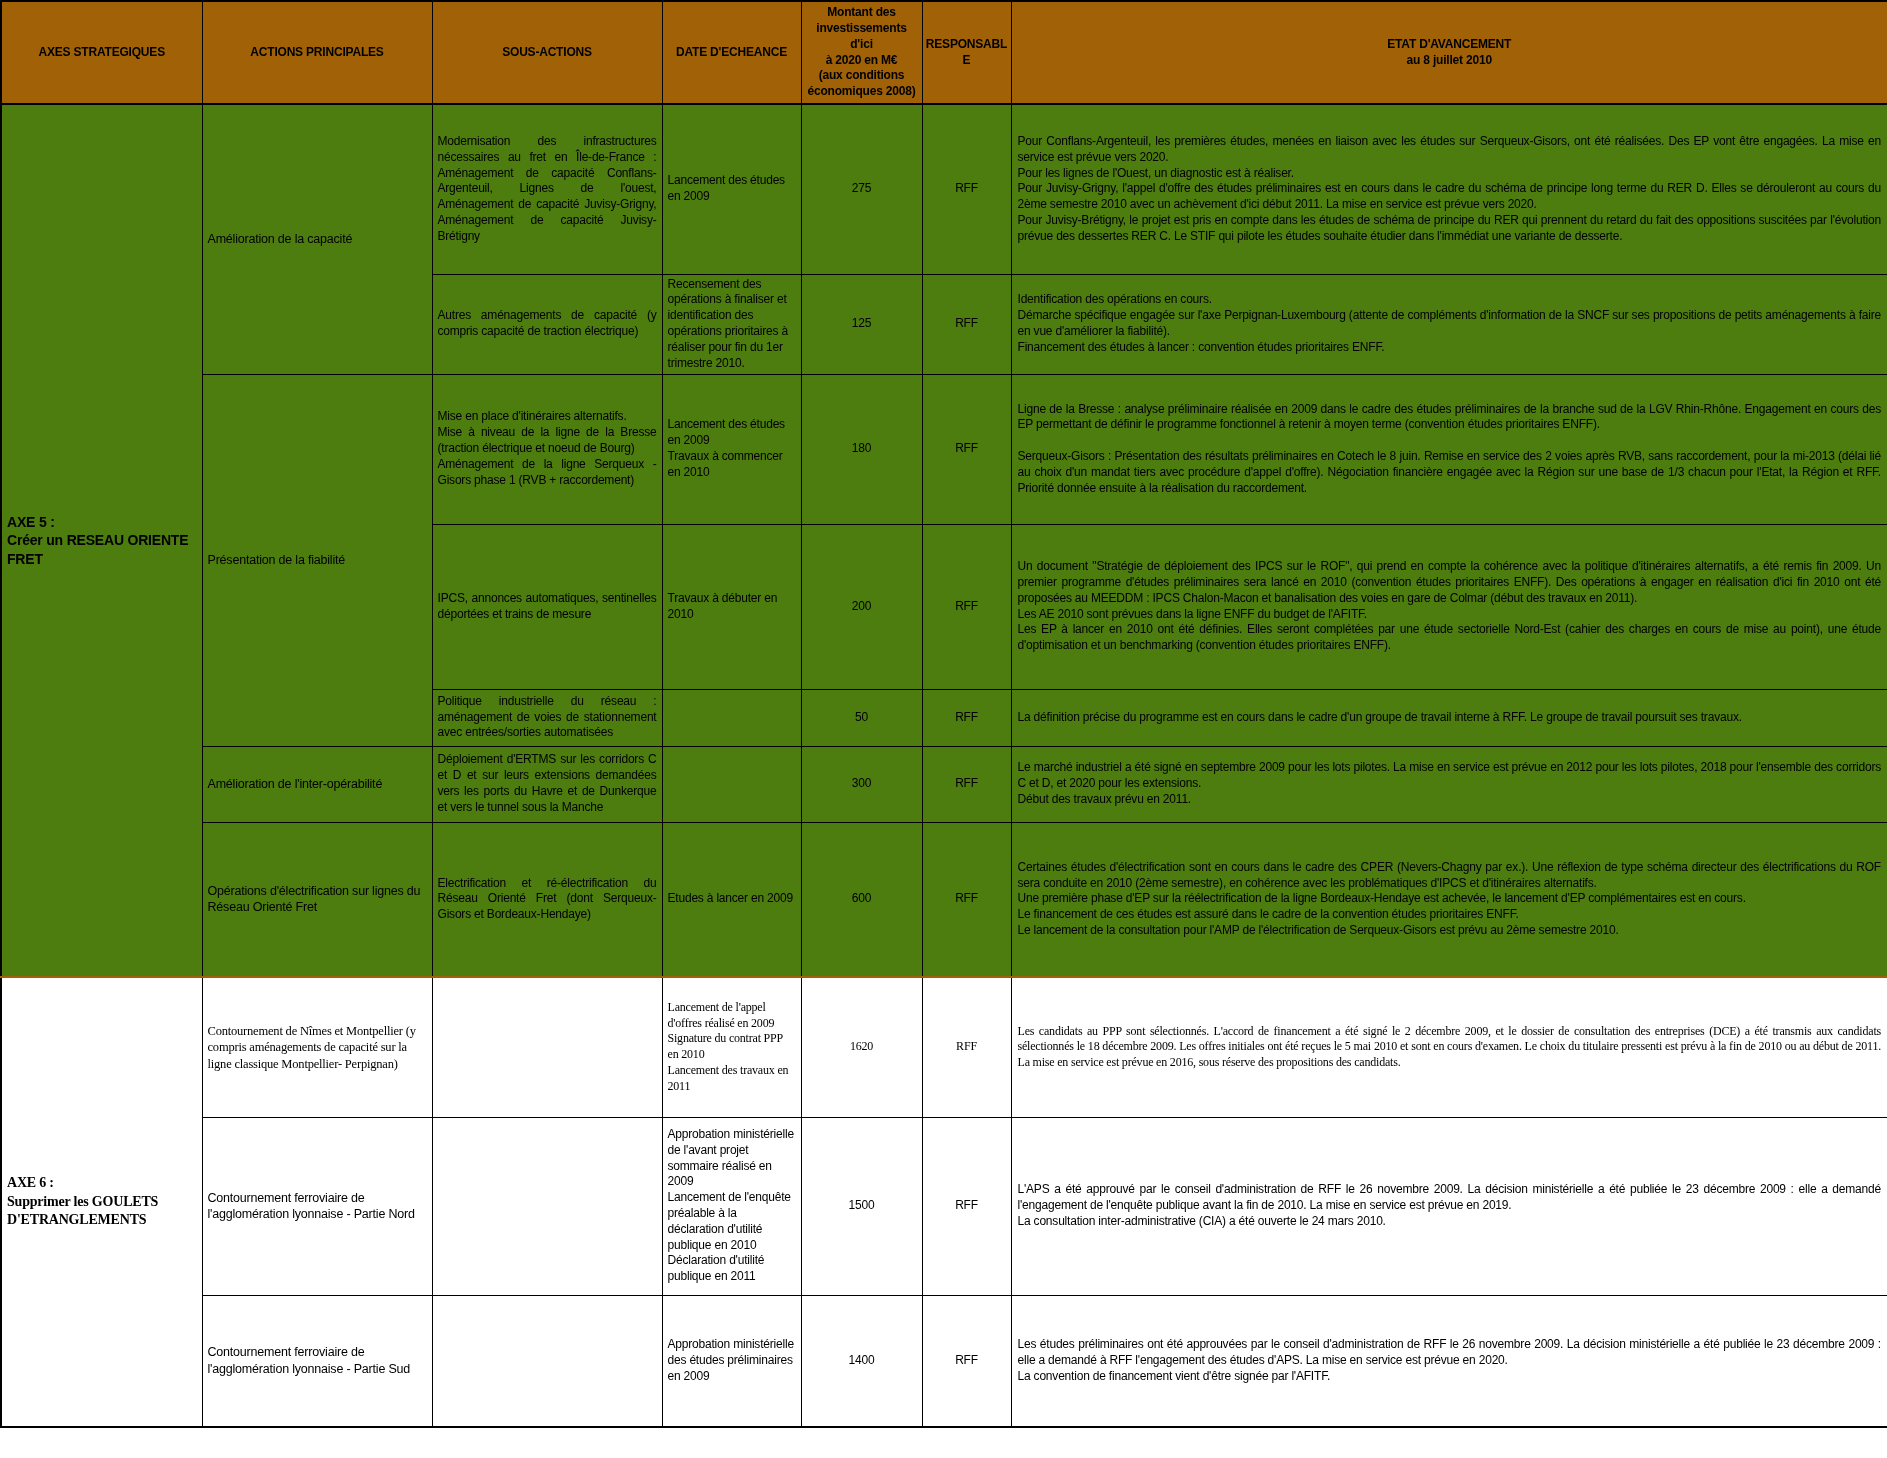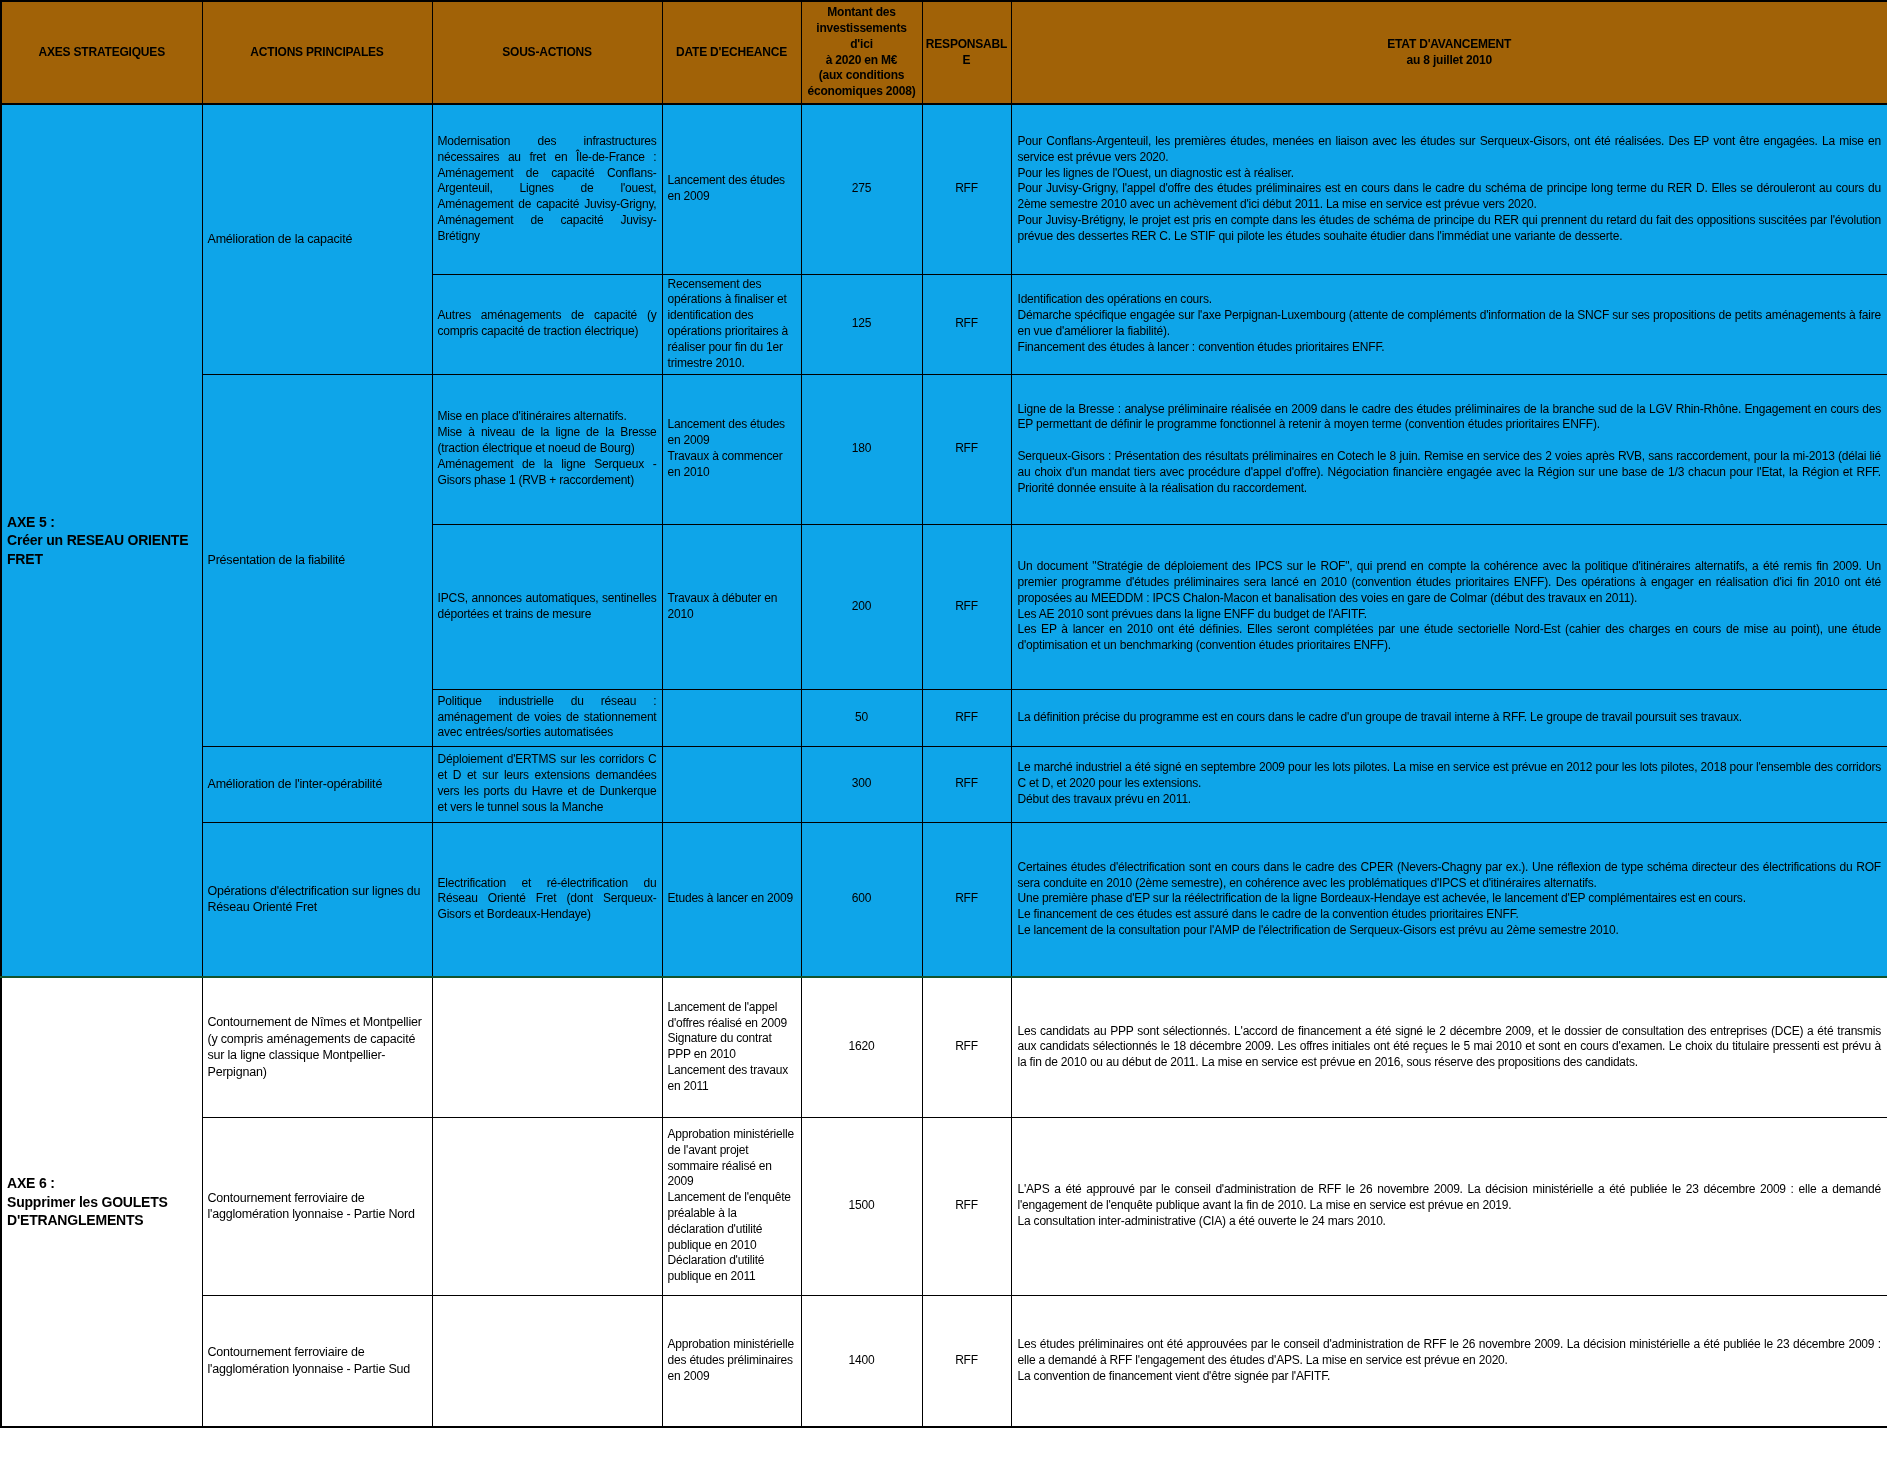--- a/index.html
+++ b/index.html
@@ -25,34 +25,34 @@
     word-wrap: break-word;
   }
   thead th {
     font-weight: bold;
     text-align: center;
     white-space: pre-line;
     background: #a16207;
     border-bottom: 2px solid #000;
     padding: 2px 2px;
   }
-  .gray { background: #0ea5e9; }
+  .gray { background: #4d7c0f; }
   .c-axe {
     text-align: left;
     font-weight: bold;
     white-space: pre-line;
     font-size: 14px;
   }
   .c-action { text-align: left; font-size: 12.5px; white-space: pre-line; }
   .c-sous   { text-align: justify; white-space: pre-line; }
   .c-date   { text-align: left; white-space: pre-line; }
   .c-montant{ text-align: center; }
   .c-resp   { text-align: center; }
   .c-etat   { text-align: justify; white-space: pre-line; padding: 3px 6px; }
-  tr.sep td { border-top: 2px solid #14532d; }
+  tr.sep td { border-top: 2px solid #a16207; font-family: Liberation Serif, serif; }
 </style>
 </head>
 <body>
 
 <table class="doc">
   <colgroup>
     <col style="width:201px">
     <col style="width:230px">
     <col style="width:230px">
     <col style="width:139px">

